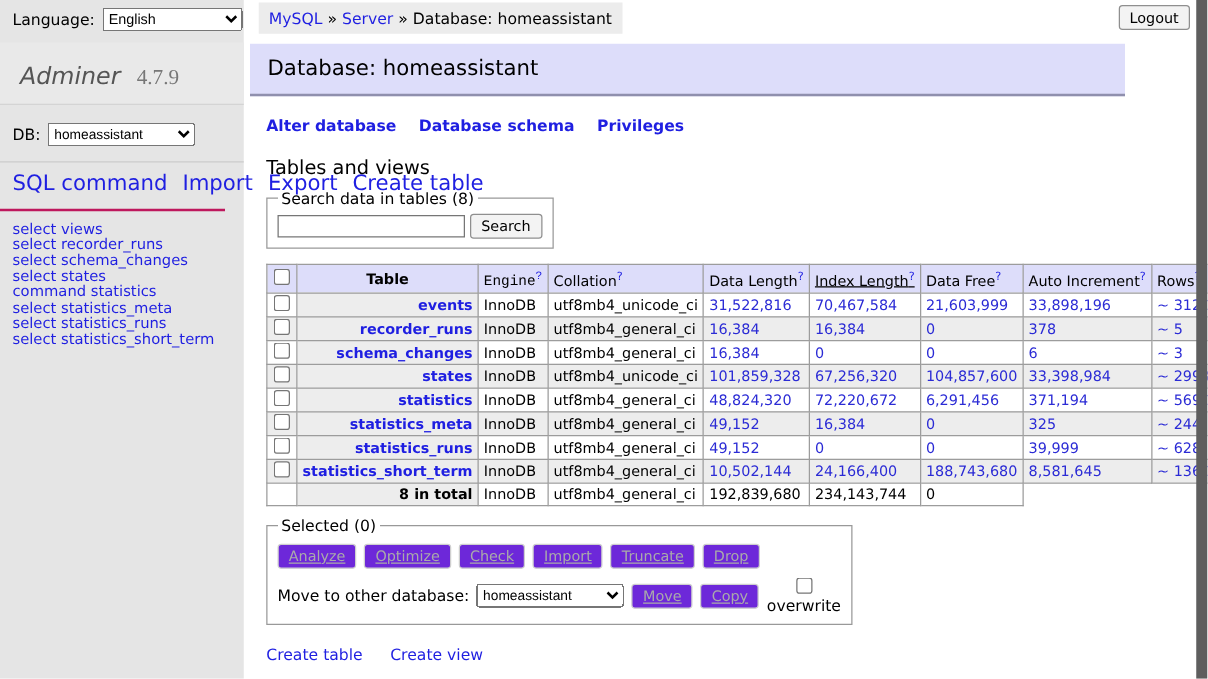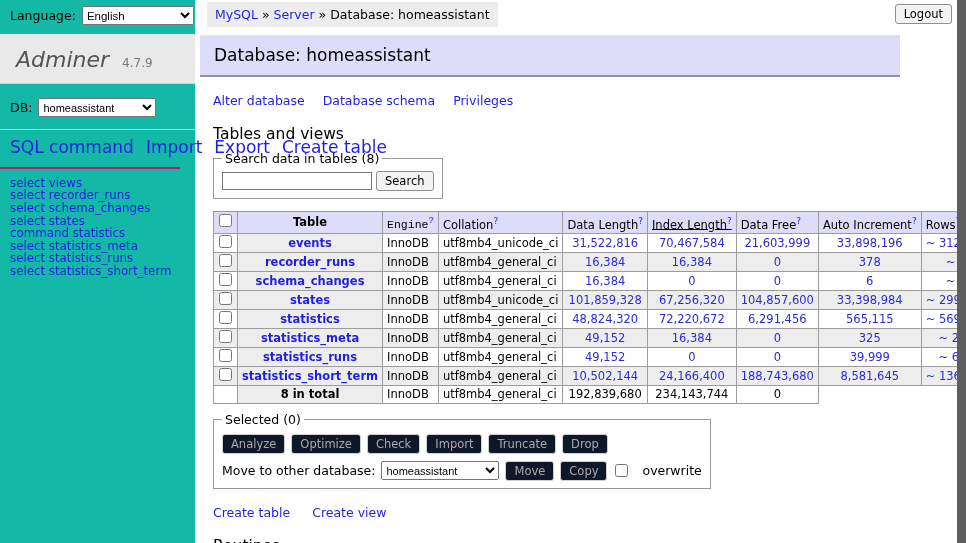--- a/index.html
+++ b/index.html
@@ -8,70 +8,70 @@
     --row-alt:#ededed; --th-bg:#ededed;
   }
   *{box-sizing:border-box;}
   html,body{margin:0;padding:0;}
   body{
     width:966px;height:543px;overflow:hidden;position:relative;background:#fff;
     font-family:"DejaVu Sans","Liberation Sans",sans-serif;font-size:12.5px;color:#000;
   }
   a{color:var(--link);text-decoration:none;cursor:pointer;}
   
-  #sidebar{position:absolute;left:0;top:0;width:195px;height:543px;background:#14b8a6;}
+  #sidebar{position:absolute;left:0;top:0;width:195px;height:543px;background:#e5e5e5;}
   .lang-row{padding:6px 0 0 10px;display:flex;align-items:center;gap:6px;font-size:12.5px;}
   .lang-row select{width:112px;font-size:11.5px;height:19px;}
   h1.brand{margin:9px 0 0 0;background:var(--sidebar-brand-bg);padding:10px 16px;
     border-bottom:1px solid #d4d4d4;font-weight:normal;}
-  h1.brand .brand-name{font-style:italic;font-size:22px;color:#555;}
-  h1.brand .brand-ver{font-size:12px;color:#777;margin-left:5px;}
+  h1.brand .brand-name{font-style:italic;font-size:19px;color:#555;}
+  h1.brand .brand-ver{font-size:17px;color:#777;margin-left:5px;font-family:Liberation Serif, serif;}
   .db-row{padding:14px 10px 12px 10px;display:flex;align-items:center;gap:6px;
     border-bottom:1px solid #ccc;font-size:12.5px;}
   .db-row select{width:118px;font-size:11px;height:19px;}
   .side-actions{padding:7px 10px 8px 10px;border-bottom:2px solid #be185d;font-size:17px;
     line-height:1.28;width:180px;}
   .side-actions a{margin-right:12px;white-space:nowrap;}
   .side-tables{padding:8px 10px;font-size:11.8px;}
   .side-tables a{display:block;line-height:12.6px;white-space:nowrap;}
   
   #content{position:absolute;left:195px;top:0;width:761px;height:543px;}
   #logout-btn{position:absolute;right:4px;top:4px;}
   .breadcrumb{display:inline-block;margin:2px 0 0 12px;padding:5px 8px;
     background:var(--breadcrumb-bg);font-size:12.5px;}
   .breadcrumb .sep{color:#000;margin:0 4px;}
   h2.page-title{margin:8px 56px 0 5px;padding:10px 14px;font-size:17px;font-weight:normal;
     background:var(--accent-bg);border-bottom:2px solid #8f8fad;}
   .inner{padding:0 0 0 18px;}
-  .db-links{margin-top:16px;}
+  .db-links{margin-top:16px;font-weight:bold;}
   .db-links a{margin-right:18px;}
   h3.section{font-size:15.5px;font-weight:normal;margin:17px 0 0 0;}
   
   fieldset{border:1px solid #999;margin:8px 0 0 0;padding:5px 8px 7px 8px;width:fit-content;}
   fieldset legend{font-size:12.5px;padding:0 3px;}
   .search-box input[type=text]{width:150px;height:18px;font-size:12px;border:1px solid #767676;padding:1px 3px;}
   button,.btn{font-family:inherit;font-size:11.5px;background:#f3f3f3;border:1px solid #8f8f8f;
     border-radius:3px;padding:2px 8px;color:#000;}
-  button:disabled{color:#aaa;border-color:#cfcfcf;background:#0f172a;}
+  button:disabled{color:#aaa;border-color:#cfcfcf;background:#6d28d9;text-decoration:underline;}
   .sel-buttons{margin:2px 0 7px 0;display:flex;gap:6px;}
   .move-row{display:flex;align-items:center;gap:6px;font-size:12.5px;}
   .move-row select{width:118px;font-size:11px;height:19px;}
-  .move-row label{display:flex;align-items:center;gap:12px;font-size:12.5px;}
+  .move-row label{display:flex;align-items:center;gap:2px;font-size:12.5px;flex-direction:column;}
   
   table.tables{border-collapse:collapse;margin-top:12px;font-size:11.5px;}
   table.tables td,table.tables th{border:1px solid var(--border);padding:1.5px 4px;
     height:15px;line-height:14px;white-space:nowrap;}
   table.tables thead td,table.tables thead th{background:var(--accent-bg);font-weight:normal;text-align:left;}
   table.tables thead th.c-table{text-align:center;font-weight:bold;}
   table.tables sup{font-size:9px;}
   table.tables sup a{color:var(--link);}
-  table.tables tbody th{background:var(--th-bg);text-align:center;}
+  table.tables tbody th{background:var(--th-bg);text-align:right;}
   table.tables tbody th a{font-weight:bold;}
   table.tables tr.alt td{background:var(--row-alt);}
-  table.tables td.num{text-align:center;}
+  table.tables td.num{text-align:left;}
   table.tables td.num a{color:var(--number);}
   table.tables td.check,table.tables th.check{width:20px;text-align:center;padding:1px 3px;}
   table.tables tr.total th{font-weight:bold;}
   table.tables tr.total td{background:#fff;color:#000;}
   table.tables tr.total td.num{color:#000;}
   .c-table{min-width:106px;} .c-engine{min-width:40px;font-family:Liberation Mono, monospace;} .c-coll{min-width:94px;}
   .c-dlen{min-width:64px;margin-left:22px;} .c-ilen{min-width:68px;text-decoration:underline;} .c-free{min-width:58px;}
   .c-auto{min-width:76px;} .c-rows{min-width:52px;}
   .create-links{margin:16px 0 0 0;}
   .create-links a{margin-right:22px;}
@@ -195,21 +195,21 @@
             <td class="num"><a>~ 299,833</a></td>
           </tr>
           <tr>
             <td class="check"><input type="checkbox" style=""></td>
             <th class="c-table"><a>statistics</a></th>
             <td class="txt">InnoDB</td>
             <td class="txt">utf8mb4_general_ci</td>
             <td class="num"><a>48,824,320</a></td>
             <td class="num"><a>72,220,672</a></td>
             <td class="num"><a>6,291,456</a></td>
-            <td class="num"><a>565,115</a></td>
+            <td class="num"><a>371,194</a></td>
             <td class="num"><a>~ 569,159</a></td>
           </tr>
           <tr class="alt">
             <td class="check"><input type="checkbox" style=""></td>
             <th class="c-table"><a>statistics_meta</a></th>
             <td class="txt">InnoDB</td>
             <td class="txt">utf8mb4_general_ci</td>
             <td class="num"><a>49,152</a></td>
             <td class="num"><a>16,384</a></td>
             <td class="num"><a>0</a></td>

